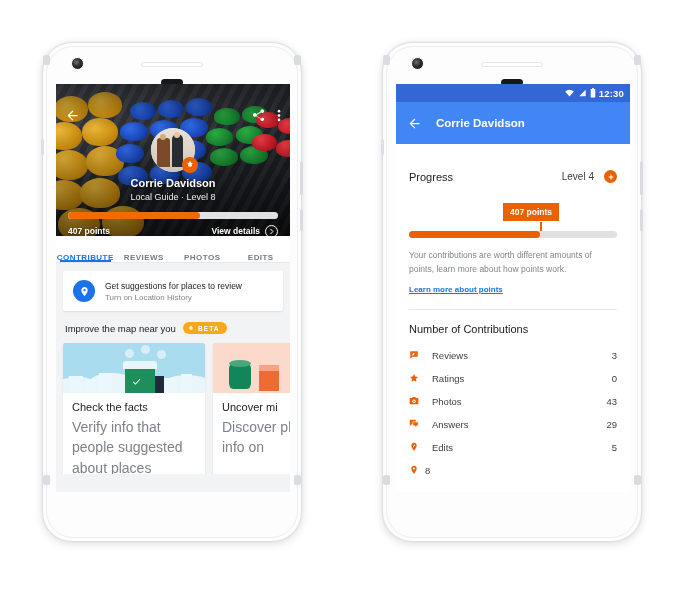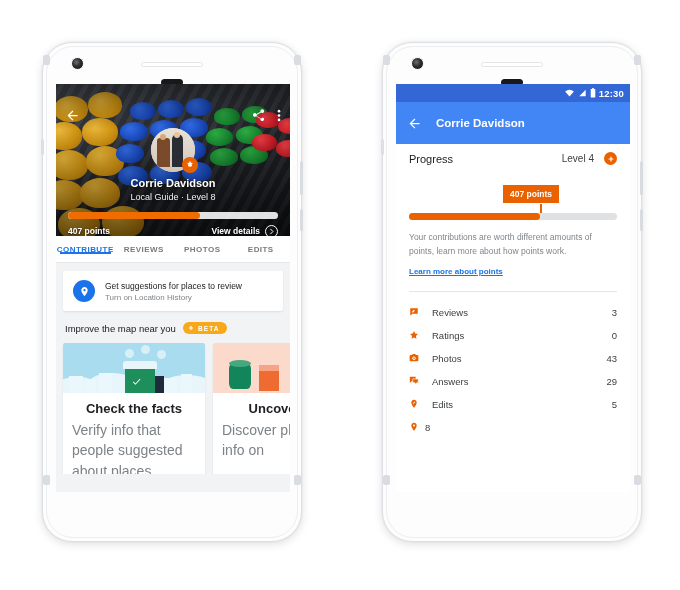--- a/index.html
+++ b/index.html
@@ -131,21 +131,21 @@
     position:absolute; left:12px; right:12px; top:140px; height:14px;
     display:flex; align-items:center; justify-content:space-between;
     color:#fff; font-size:8.5px; font-weight:700; text-shadow:0 1px 2px rgba(0,0,0,.7);
   }
   .vd { display:flex; align-items:center; gap:5px; }
   .chev-circ { width:13px; height:13px; border-radius:50%; border:1.3px solid #fff;
                display:flex; align-items:center; justify-content:center; }
   .chev-circ svg { width:7px; height:7px; }
 
   
-  .tabs { display:flex; background:#fff; height:27px; align-items:center;
+  .tabs { display:flex; background:#fff; height:27px; align-items:flex-end;
           border-bottom:1px solid #e6e8ea; }
   .tab { flex:1; display:flex; align-items:center; justify-content:center;
          font-size:8px; font-weight:700; letter-spacing:.45px; color:#767b80; position:relative; }
   .tab.active { color:#1a73e8; }
   .tab.active::after { content:""; position:absolute; left:4px; right:4px; bottom:0; height:2px; background:#1a73e8; }
 
   .body-l { background:#f1f3f4; padding:8px 7px 0; height:211px; overflow:hidden; }
   .card-suggest {
     background:#fff; border-radius:2px; padding:9px 10px; display:flex; align-items:center; gap:10px;
     box-shadow:0 1px 2px rgba(0,0,0,.09);
@@ -166,21 +166,21 @@
   .beta span { font-size:6.5px; font-weight:700; letter-spacing:1.1px; }
 
   .cards-row { display:flex; gap:8px; }
   .mini-card { background:#fff; border-radius:2px; overflow:hidden; box-shadow:0 1px 2px rgba(0,0,0,.09); flex:0 0 auto; }
   .mini-card.c1 { width:142px; }
   .mini-card.c2 { width:142px; }
   .mc-art { height:50px; position:relative; overflow:hidden; }
   .art-snow { background:#a9dcef; }
   .art-peach { background:#fbd9cb; }
   .mc-txt { padding:8px 9px 10px; }
-  .mc-h { font-size:13px; font-weight:700; color:#202124;text-align:center; }
+  .mc-h { font-size:11px; font-weight:400; color:#202124; }
   .mc-p { font-size:14px; color:#7c8287; line-height:1.45; margin-top:4px; }
 
   
   .sn-hill { position:absolute; bottom:0; background:#e8f6fb; }
   .sn-house { position:absolute; background:#eaf7fc; }
   .sn-main { position:absolute; left:44%; bottom:0; width:30px; height:26px; background:#1e8e5a; }
   .sn-roof { position:absolute; left:42%; bottom:24px; width:34px; height:8px; background:#e8f6fb;
              border-radius:3px 3px 0 0; }
   .sn-dark { position:absolute; left:62%; bottom:0; width:13px; height:17px; background:#1f2a3c; }
   .sn-check { position:absolute; left:48%; bottom:9px; width:11px; height:11px; }
@@ -188,21 +188,21 @@
   .pk-cyl { position:absolute; left:16px; bottom:4px; width:22px; height:26px; background:#12865a; border-radius:4px/6px; }
   .pk-cyl-top { position:absolute; left:16px; bottom:26px; width:22px; height:7px; background:#45a87e; border-radius:50%; }
   .pk-box { position:absolute; left:46px; bottom:2px; width:20px; height:22px; background:#ee6c32; }
   .pk-box-top { position:absolute; left:46px; bottom:22px; width:20px; height:6px; background:#f6a388; }
 
   
   .appbar { background:#4285f4; height:42px; display:flex; align-items:center; gap:14px; padding:0 11px; }
   .appbar .t { color:#fff; font-size:11.5px; font-weight:700; }
   .body-r { background:#fff; height:348px; padding:0 13px; overflow:hidden; }
 
-  .prog-head { display:flex; align-items:center; justify-content:space-between; padding-top:8px; }
+  .prog-head { display:flex; align-items:center; justify-content:space-between; padding-top:26px; }
   .prog-title { font-size:11px; color:#202124; font-weight:400; }
   .lvl { display:flex; align-items:center; gap:10px; }
   .lvl-t { font-size:10px; color:#3c4043; }
   .badge-sm { width:13px; height:13px; border-radius:50%; background:#ea6100;
               display:flex; align-items:center; justify-content:center; }
   .badge-sm svg { width:8px; height:8px; }
 
   .track-zone { position:relative; margin-top:22px; height:30px; }
   .tooltip {
     position:absolute; top:-2px; transform:translateX(-66%);
@@ -502,20 +502,21 @@
             <div class="fill" id="right-fill" style="width: 63%;"></div>
           </div>
         </div>
 
 
         <div class="blurb">Your contributions are worth different amounts of points, learn more about how points work.</div>
         <a class="link" href="#">Learn more about points</a>
 
         <div class="hr"></div>
 
+        <div class="noc-title">Number of Contributions</div>
 
         <div class="contrib">
 
           <div class="crow">
             <span class="ico">
               <svg viewBox="0 0 24 24">
                   <path d="M3 3h18v13H8l-5 5z" fill="#ea6100"></path>
                   <path d="M11.5 6.5l2.5 2.5-4 4H7.5v-2.5z" fill="#ffffff"></path>
                 </svg>
             </span>

